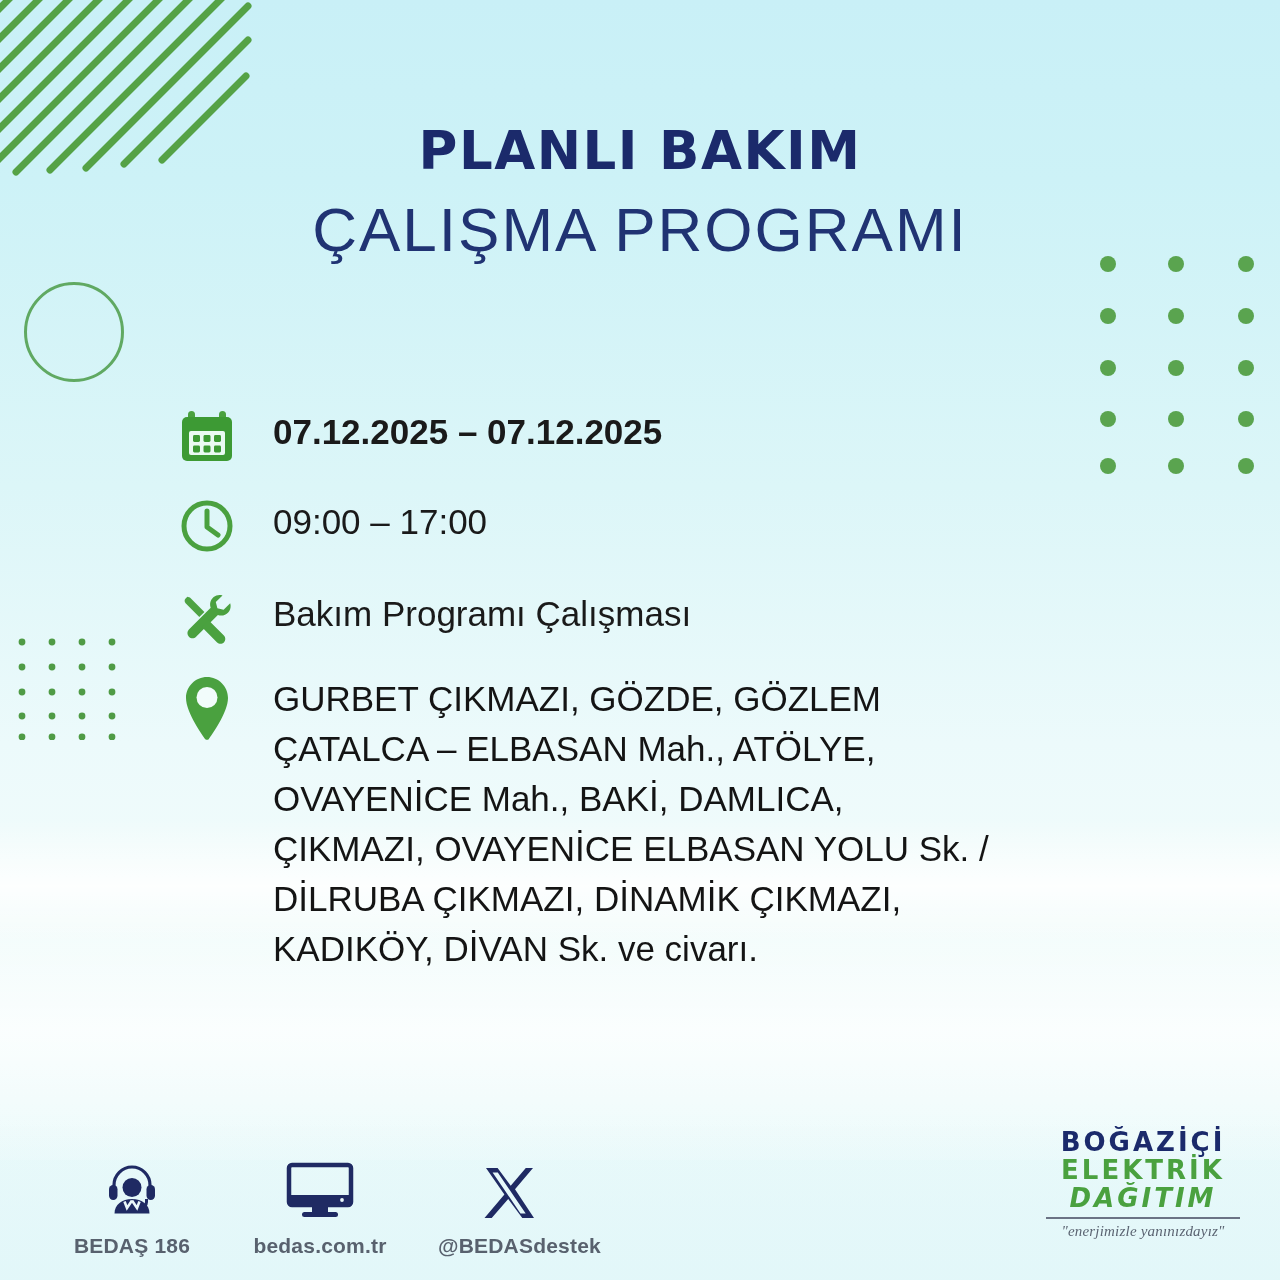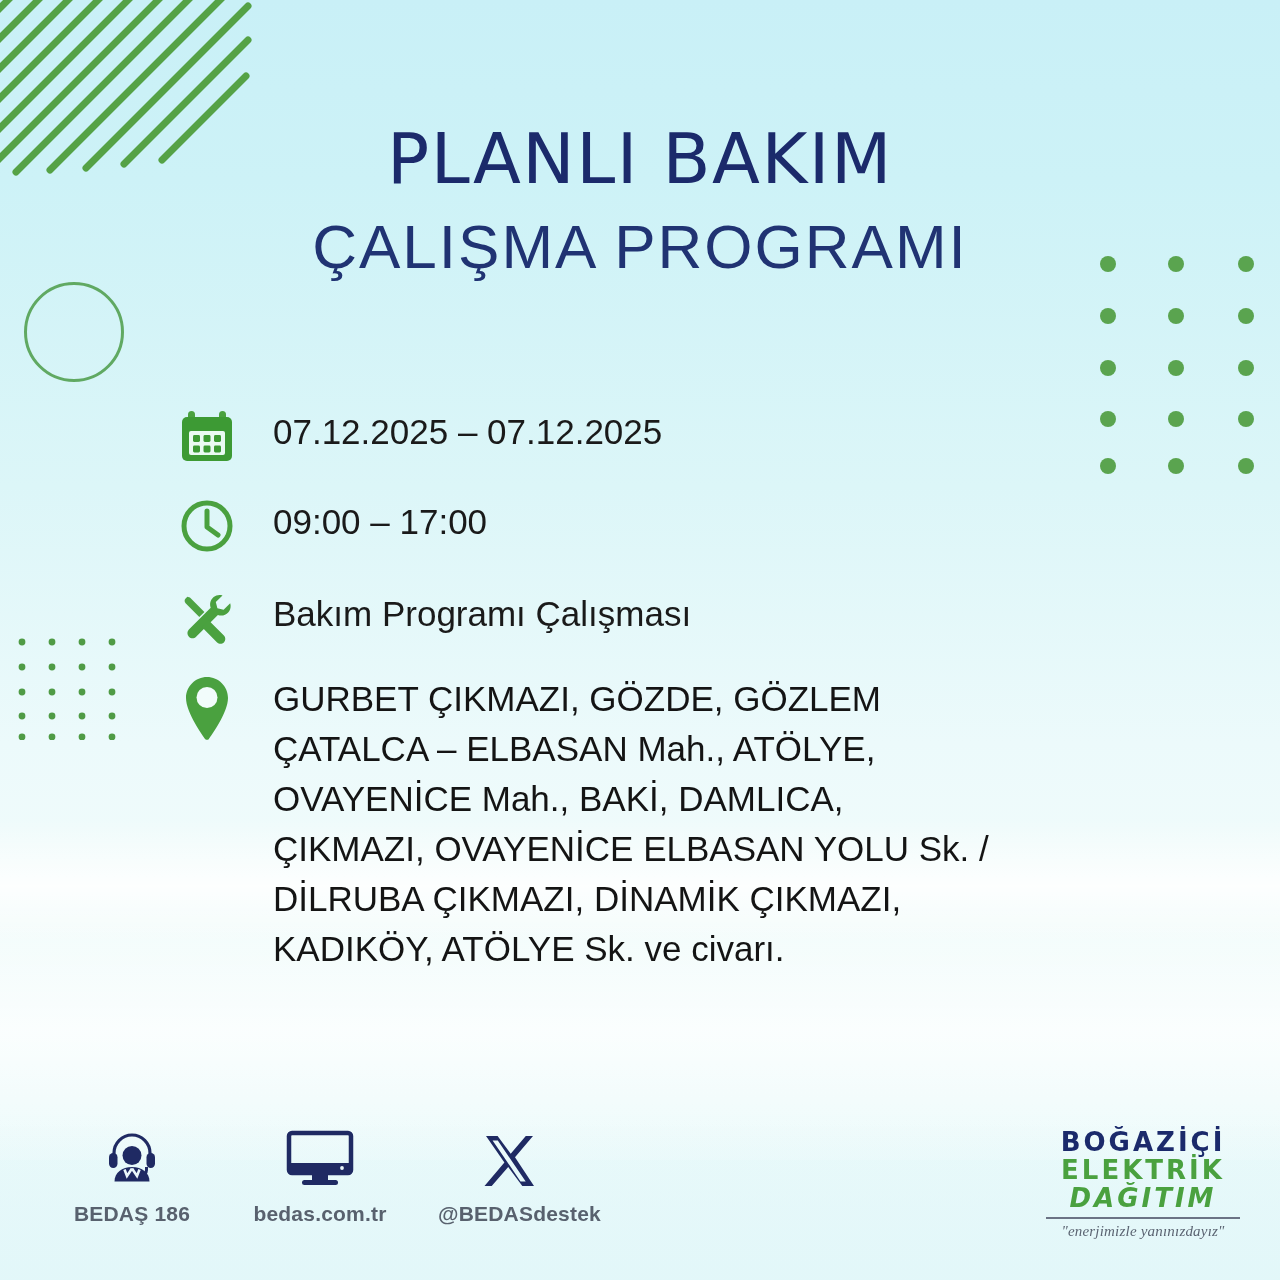--- a/index.html
+++ b/index.html
@@ -67,22 +67,22 @@
 
   
   .title-wrap {
     position: absolute;
     left: 0; right: 0;
     top: 124px;
     text-align: center;
   }
   .title-main {
     font-family: "DejaVu Sans", sans-serif;
-    font-weight: 400;
-    font-size: 70px;
+    font-weight: 700;
+    font-size: 53px;
     letter-spacing: 1.5px;
     line-height: 1;
     color: #1b2a6b;
     margin: 0;
     white-space: nowrap;
   }
   .title-sub {
     font-family: "Liberation Sans", sans-serif;
     font-weight: 400;
     font-size: 62px;
@@ -115,42 +115,42 @@
     justify-content: center;
   }
   .row .txt {
     padding-left: 34px;
     color: #1a1a1a;
     font-size: 35px;
     line-height: 1.02;
     font-family: "Liberation Sans", sans-serif;
     font-weight: 400;
   }
-  .row-date .txt { padding-top: 10px; }
+  .row-date .txt { padding-top: 10px; font-weight: bold; }
   .row-time { margin-bottom: 28px; }
   .row-time .txt { padding-top: 10px; }
   .row-work { margin-bottom: 24px; }
   .row-work .txt { padding-top: 10px; }
 
   .row-loc .ico { margin-top: 4px; }
   .addr {
     padding-left: 34px;
     color: #141414;
     font-size: 35px;
     line-height: 50px;
     font-family: "Liberation Sans", sans-serif;
     max-width: 800px;
   }
   .addr-line { display: block; white-space: nowrap; }
 
   
   .footer-items {
     position: absolute;
     left: 62px;
-    top: 1128px;
+    top: 1160px;
     display: flex;
     align-items: flex-end;
     gap: 48px;
   }
   .f-item {
     width: 140px;
     text-align: center;
   }
   .f-ico {
     height: 62px;
@@ -329,21 +329,21 @@
           <path d="M27 2C15.4 2 6 11.4 6 23c0 14.7 17.3 38.5 19.1 40.9.9 1.2 2.9 1.2 3.8 0C30.7 61.5 48 37.7 48 23 48 11.4 38.6 2 27 2z" fill="#4aa13f"></path>
           <circle cx="27" cy="22.5" r="10.5" fill="#f2fcfb"></circle>
         </svg>
       </div>
       <div class="addr">
         <span class="addr-line">GURBET ÇIKMAZI, GÖZDE, GÖZLEM</span>
         <span class="addr-line">ÇATALCA – ELBASAN Mah., ATÖLYE,</span>
         <span class="addr-line">OVAYENİCE Mah., BAKİ, DAMLICA,</span>
         <span class="addr-line">ÇIKMAZI, OVAYENİCE ELBASAN YOLU Sk. /</span>
         <span class="addr-line">DİLRUBA ÇIKMAZI, DİNAMİK ÇIKMAZI,</span>
-        <span class="addr-line">KADIKÖY, ATÖLYE Sk. ve civarı.</span>
+        <span class="addr-line">KADIKÖY, DİVAN Sk. ve civarı.</span>
       </div>
     </div>
 
   </div>
 
   <div class="footer-items">
 
     <div class="f-item">
       <div class="f-ico">
         <svg width="62" height="62" viewBox="0 0 62 62" xmlns="http://www.w3.org/2000/svg">

